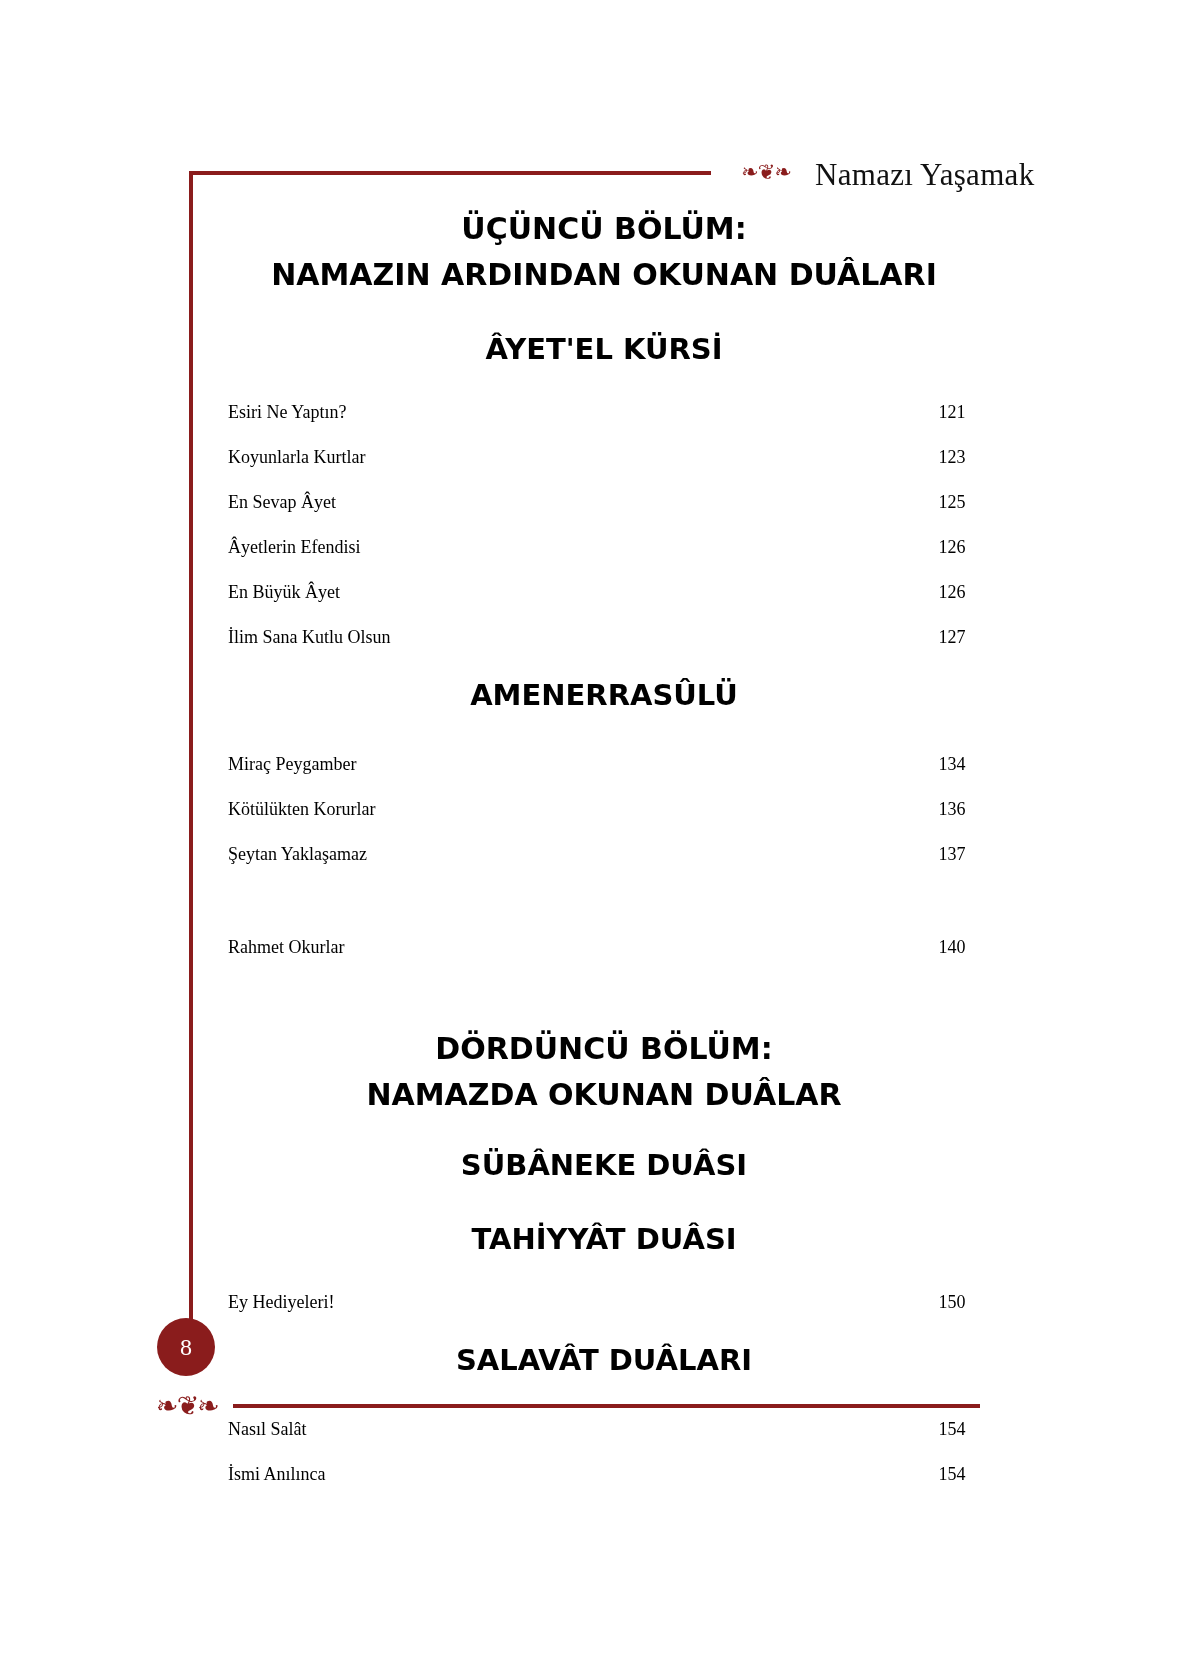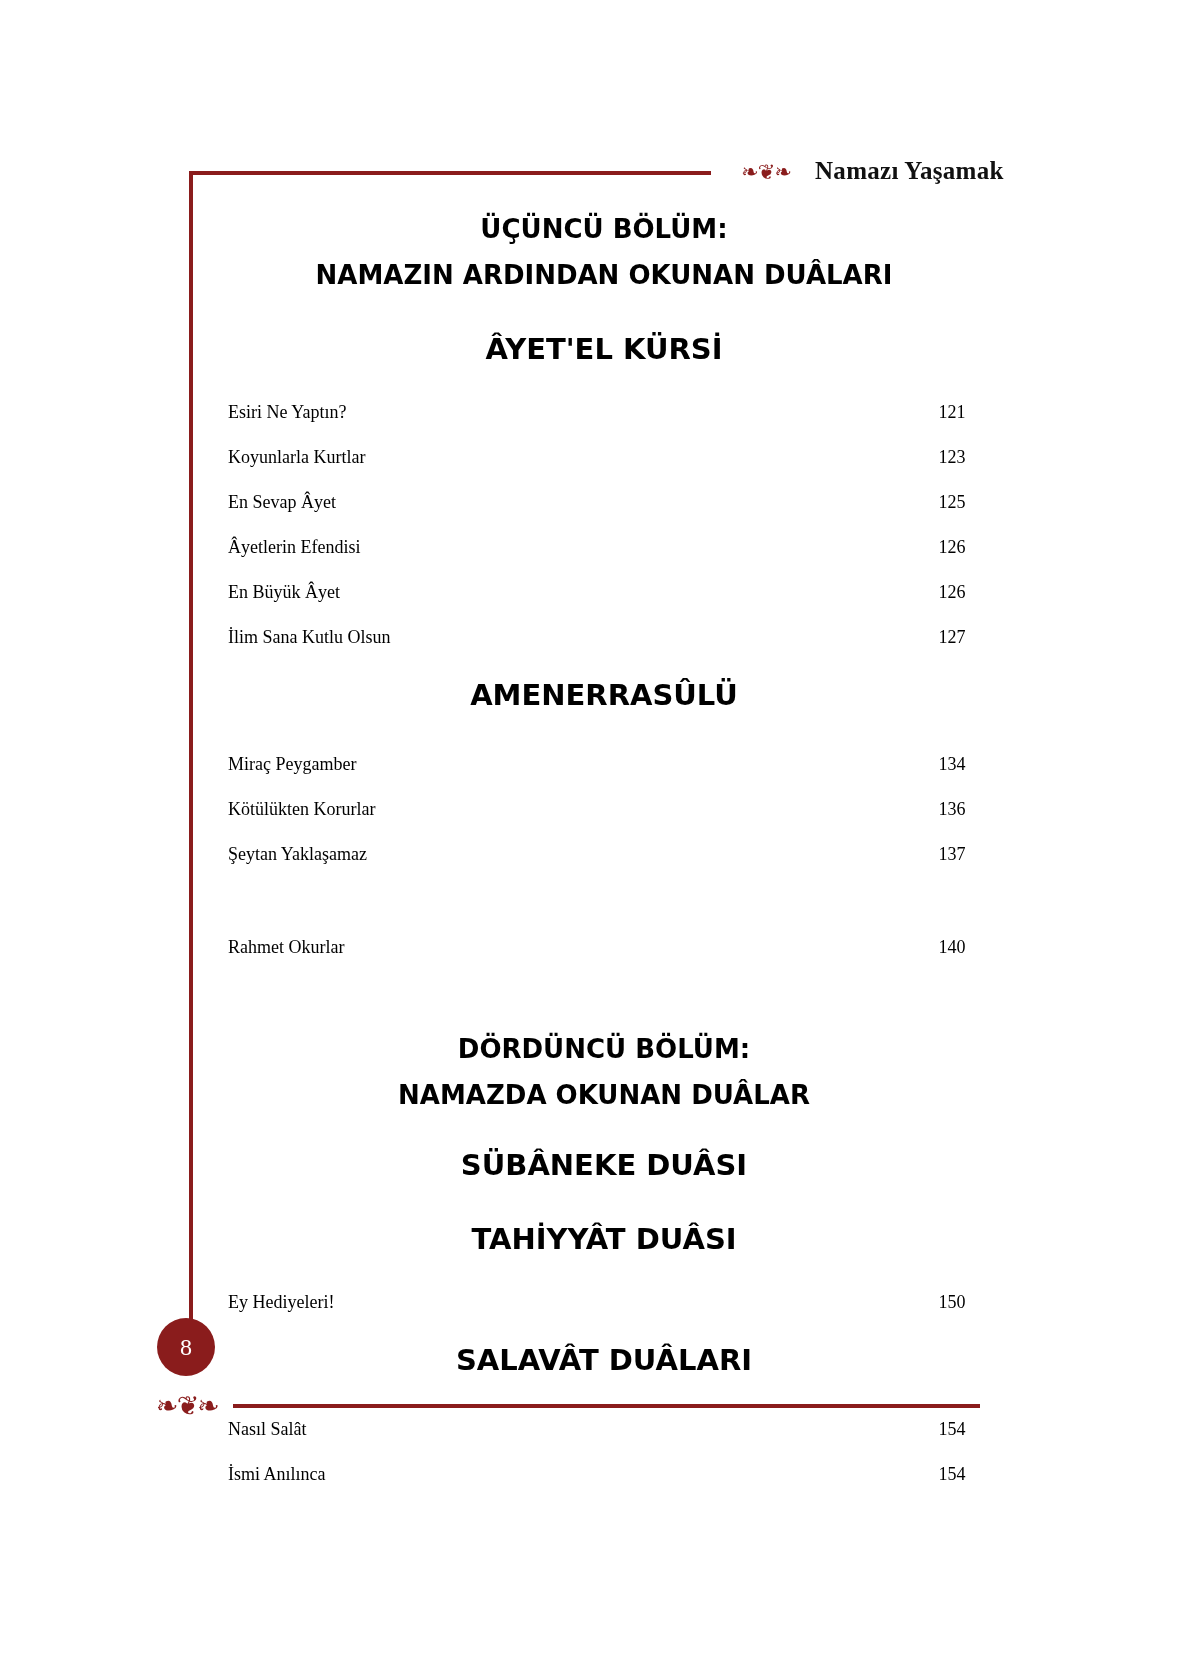--- a/index.html
+++ b/index.html
@@ -55,25 +55,24 @@
     font-size: 21px;
     text-align: center;
     letter-spacing: -1px;
     font-family: "DejaVu Sans", sans-serif;
   }
   .running-head {
     position: absolute;
     left: 815px;
     top: 157px;
     font-family: "Liberation Serif", serif;
-    font-size: 25px;
+    font-size: 31px;
     color: #111111;
     letter-spacing: 0.3px;
     white-space: nowrap;
-    font-weight: bold;
   }
 
   
   .bottom-rule {
     position: absolute;
     left: 233px;
     top: 1404px;
     width: 747px;
     height: 4px;
     background: #8a1c1c;
@@ -113,21 +112,21 @@
   .content {
     position: absolute;
     left: 228px;
     top: 206px;
     width: 752px;
   }
 
   .chapter-title {
     font-family: "DejaVu Sans", sans-serif;
     font-weight: bold;
-    font-size: 26px;
+    font-size: 30px;
     line-height: 46px;
     text-align: center;
     letter-spacing: 0px;
     margin: 0;
   }
   .chapter-title .line2 {
     display: block;
   }
 
   .section-title {

